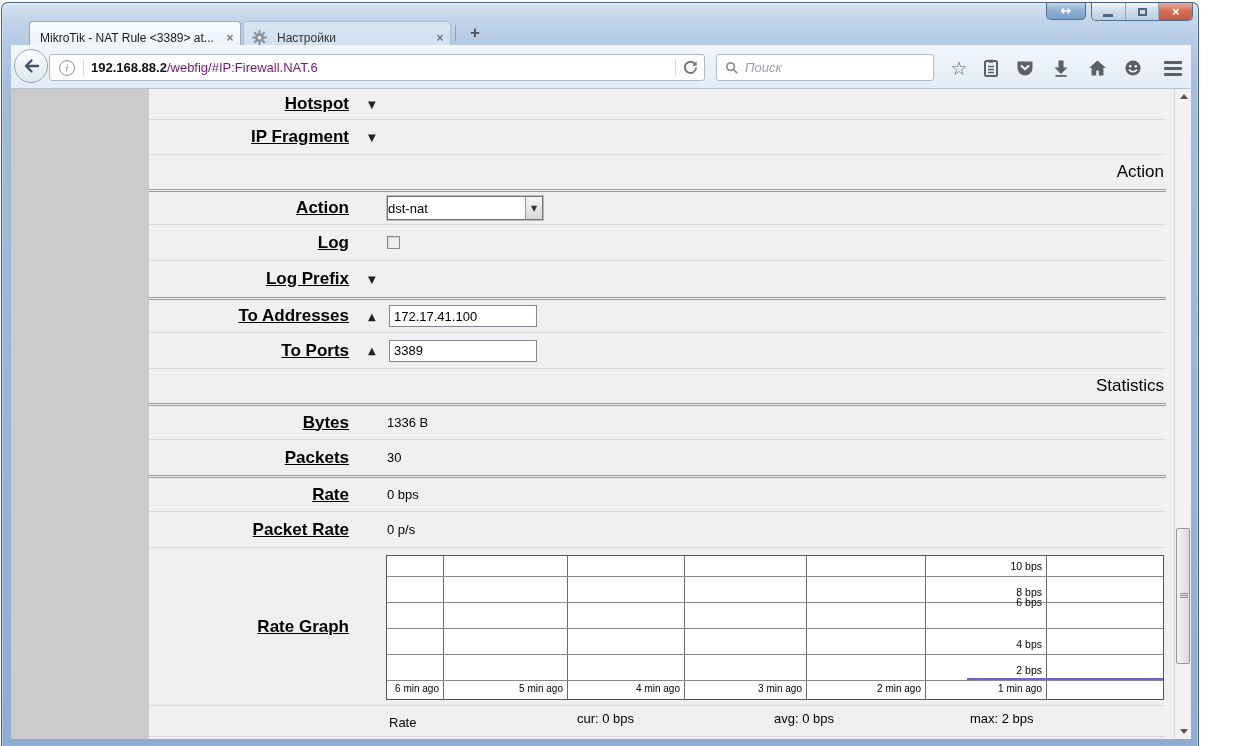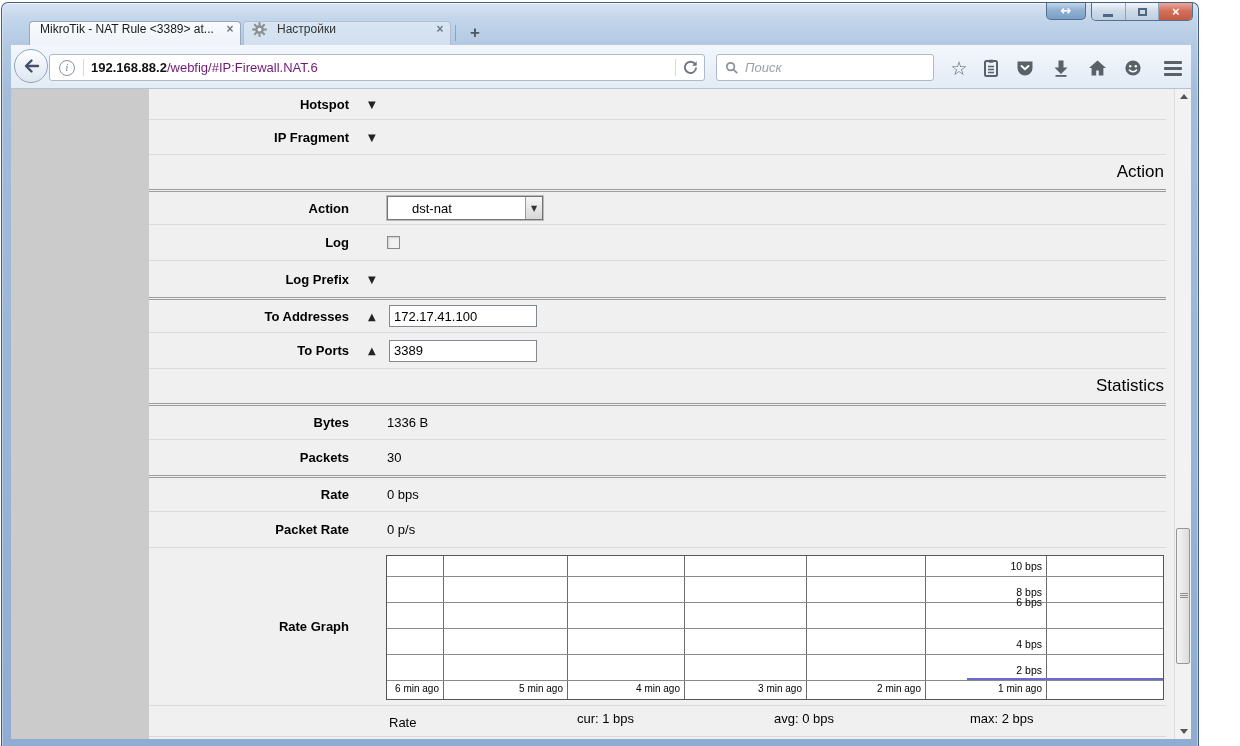--- a/index.html
+++ b/index.html
@@ -24,21 +24,21 @@
     background:linear-gradient(#f3f7fb,#cfdcea 45%,#bccfdf); border-right:1px solid #8ea6bd; }
   .cap-btn:last-child { border-right:none; }
   .cap-btn.close { background:linear-gradient(#e8a9a0,#d5705a 45%,#c25a42); }
   .min-glyph { width:10px; height:3px; background:#51667f; margin-top:7px; }
   .max-glyph { width:9px; height:8px; border:2px solid #51667f; background:transparent; }
   .close-glyph { color:#fff; font-weight:bold; font-size:13px; line-height:14px; }
 
   
   .tabbar { position:absolute; left:9px; top:18px; right:9px; height:24px; }
   .tab { position:absolute; top:0; height:24px; border:1px solid #97a8bc; border-bottom:none;
-    border-radius:4px 4px 0 0; display:flex; align-items:flex-start; font-size:12px; color:#1a1a1a; }
+    border-radius:4px 4px 0 0; display:flex; align-items:flex-end; font-size:12px; color:#1a1a1a; }
   .tab.active { left:18px; width:212px; background:linear-gradient(#f8fbfe,#eef3f9); z-index:3; }
   .tab.inactive { left:232px; width:208px; background:rgba(246,250,253,.45); border-color:rgba(140,160,185,.55); color:#333; }
   .tab-title { padding-left:10px; white-space:nowrap; overflow:hidden; flex:1; }
   .tab-close { width:20px; text-align:center; color:#6e7780; font-size:12px; font-weight:bold; cursor:default; }
   .tab-gear { margin-left:8px; display:flex; }
   .newtab-btn { position:absolute; left:452px; top:2px; width:24px; height:20px; font-size:17px; color:#4e5760;
     text-align:center; line-height:19px; font-weight:bold; }
   .tab-divider { position:absolute; left:444px; top:4px; width:1px; height:16px; background:rgba(90,110,135,.45); }
 
   
@@ -68,29 +68,29 @@
   .menu-bars div { width:18px; height:3px; background:#5a6169; border-radius:1px; }
 
   
   .viewport { position:absolute; left:9px; top:86px; width:1180px; height:650px; background:#f0f0f0; overflow:hidden; }
   .side-panel { position:absolute; left:0; top:0; width:138px; height:650px; background:#cbcbcb; }
   .content { position:absolute; left:138px; top:0; width:1017px; height:650px; overflow:hidden; }
 
   .row { position:relative; display:flex; align-items:center; width:100%; border-top:1px solid #dadada; }
   .row.first { border-top:none; }
   .row.dark { border-top:3px double #9c9c9c; }
-  .f-label { width:200px; text-align:right; font-weight:bold; font-size:13px; color:#000; }
+  .f-label { width:200px; text-align:right; font-weight:bold; font-size:17px; color:#000;text-decoration:underline; }
   .toggle { margin-left:19px; width:14px; font-size:10px; color:#222; font-family:"DejaVu Sans",sans-serif; cursor:default; }
   .sec-header { width:100%; text-align:right; font-size:17px; color:#000; padding-right:2px; }
   .f-value { margin-left:38px; font-size:13px; color:#000; }
   .text-input { margin-left:7px; width:148px; height:22px; border:1px solid #828790; font-size:13px;
     padding:8px 4px; font-family:"Liberation Sans",sans-serif; background:#fff; color:#000; }
   .select { margin-left:38px; width:156px; height:24px; background:#fff; border:1px solid #767676;
     outline:1px solid #b9b9b9; display:flex; align-items:center; }
-  .select-text { flex:1; font-size:13px; padding-left:24px; color:#000; }
+  .select-text { flex:1; font-size:13px; padding-left:0; color:#000; }
   .select-btn { width:17px; height:100%; border-left:1px solid #9a9a9a;
     background:linear-gradient(#f6f6f6,#d7d7d7); display:flex; align-items:center; justify-content:center;
     font-size:8px; color:#333; font-family:"DejaVu Sans",sans-serif; }
   .checkbox { margin-left:38px; width:13px; height:13px; border:1px solid #8b8b8b; background:#f2f2f2;
     box-shadow:inset 1px 1px 2px rgba(0,0,0,.15); }
 
   
   .r1{height:30px}.r2{height:35px}.r3{height:35px}.r4{height:35px}.r5{height:36px}.r6{height:37px}
   .r7{height:35px}.r8{height:36px}.r9{height:35px}.r10{height:36px}.r11{height:36px}.r12{height:36px}
   .r13{height:36px}.r14{height:158px}.r15{height:31px}.r16{height:10px}
@@ -336,21 +336,21 @@
             <div class="xlab" style="right:483px">4 min ago</div>
             <div class="xlab" style="right:361px">3 min ago</div>
             <div class="xlab" style="right:242px">2 min ago</div>
             <div class="xlab" style="right:121px">1 min ago</div>
             <div class="rate-line"></div>
           </div>
         </div>
 
         <div class="row r15">
           <span class="legend-item" style="left:240px; top:9px">Rate</span>
-          <span class="legend-item" style="left:428px; top:5px">cur: 1 bps</span>
+          <span class="legend-item" style="left:428px; top:5px">cur: 0 bps</span>
           <span class="legend-item" style="left:625px; top:5px">avg: 0 bps</span>
           <span class="legend-item" style="left:821px; top:5px">max: 2 bps</span>
         </div>
 
         <div class="row r16">
           
         </div>
 
       </div>
 

